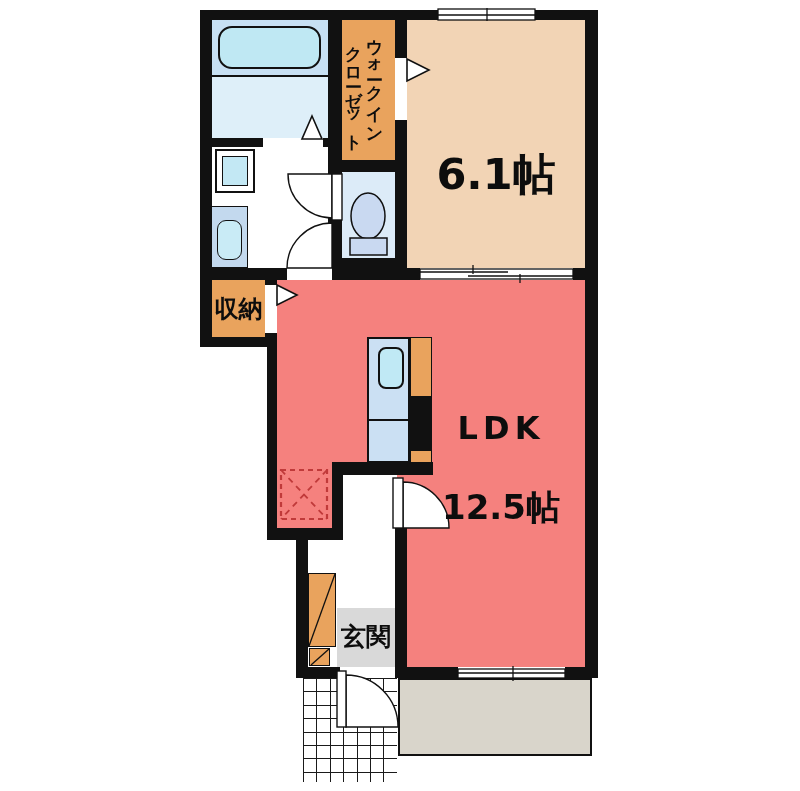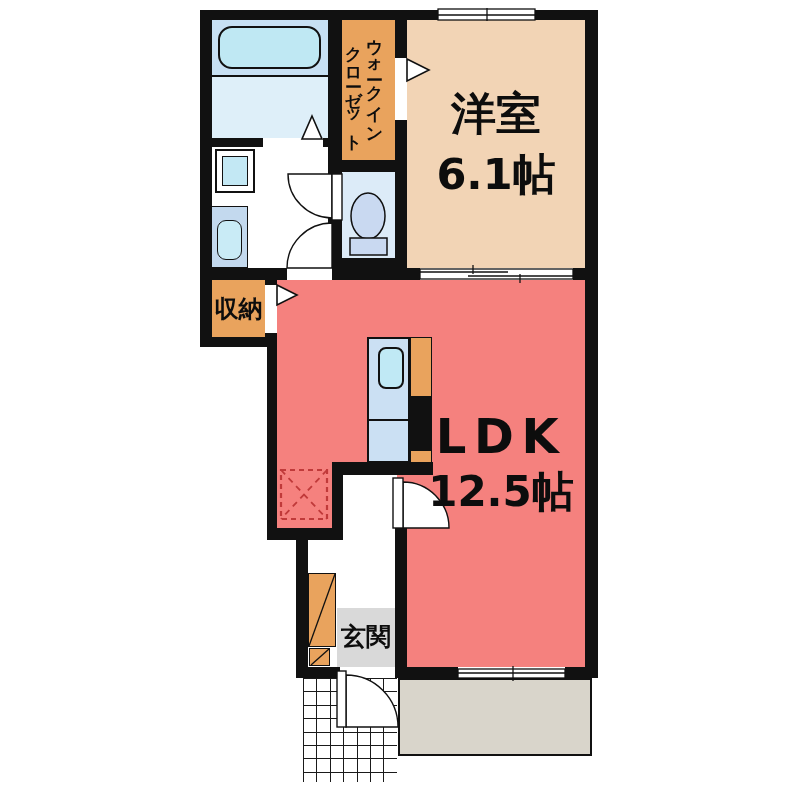--- a/index.html
+++ b/index.html
@@ -132,22 +132,21 @@
 
     <line x1="335" y1="574" x2="309" y2="646" stroke="#111" stroke-width="1.3"></line>
     <line x1="329" y1="649" x2="311" y2="665" stroke="#111" stroke-width="1.3"></line>
 
     <g fill="#C9D9F1" stroke="#111" stroke-width="1.5">
       <ellipse cx="368" cy="216" rx="17" ry="23"></ellipse>
       <rect x="350" y="238" width="37" height="17"></rect>
     </g>
   </svg>
 
-  <div class="lbl" style="left:407px;top:91px;width:178px;font-size:45px;">洋室</div>
   <div class="lbl" style="left:407px;top:153px;width:178px;font-size:43px;">6.1帖</div>
-  <div class="lbl" style="left:417px;top:412px;width:168px;font-size:48px;letter-spacing:0.16em;">LDK</div>
-  <div class="lbl" style="left:407px;top:471px;width:188px;font-size:42px;">12.5帖</div>
+  <div class="lbl" style="left:417px;top:412px;width:168px;font-size:32px;letter-spacing:0.16em;">LDK</div>
+  <div class="lbl" style="left:407px;top:490px;width:188px;font-size:34px;">12.5帖</div>
   <div class="lbl" style="left:212px;top:297px;width:53px;font-size:24px;">収納</div>
   <div class="lbl" style="left:337px;top:624px;width:58px;font-size:25px;">玄関</div>
   <div class="vtxt" style="left:366px;top:28px;">ウォークイン</div>
   <div class="vtxt" style="left:345px;top:35px;">クローゼット</div>
 
 </div>
 
 </body></html>

